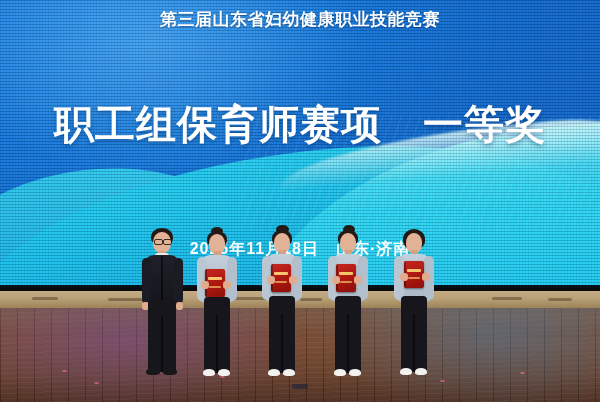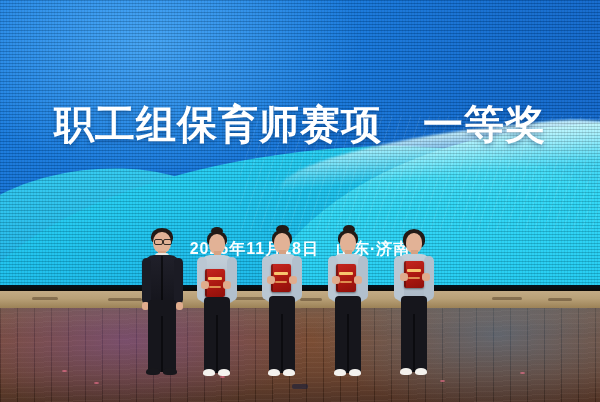--- a/index.html
+++ b/index.html
@@ -209,20 +209,21 @@
     <div class="swoosh-a"></div>
     <div class="swoosh-b"></div>
     <div class="swoosh-hi"></div>
     <div class="rays"></div>
 
     <div class="scan"></div>
     <div class="pixgrid"></div>
   </div>
 
   <div class="hdr">
+    <div>第三届山东省妇幼健康职业技能竞赛</div>
   </div>
 
   <div class="bigtitle">职工组保育师赛项　一等奖</div>
 
   <div class="datetext">2025年11月18日　山东·济南</div>
 
   <div class="screen-frame"></div>
 
   <div class="wall">
     <div class="wall-scuff" style="left:32px;top:6px;width:26px;"></div>

